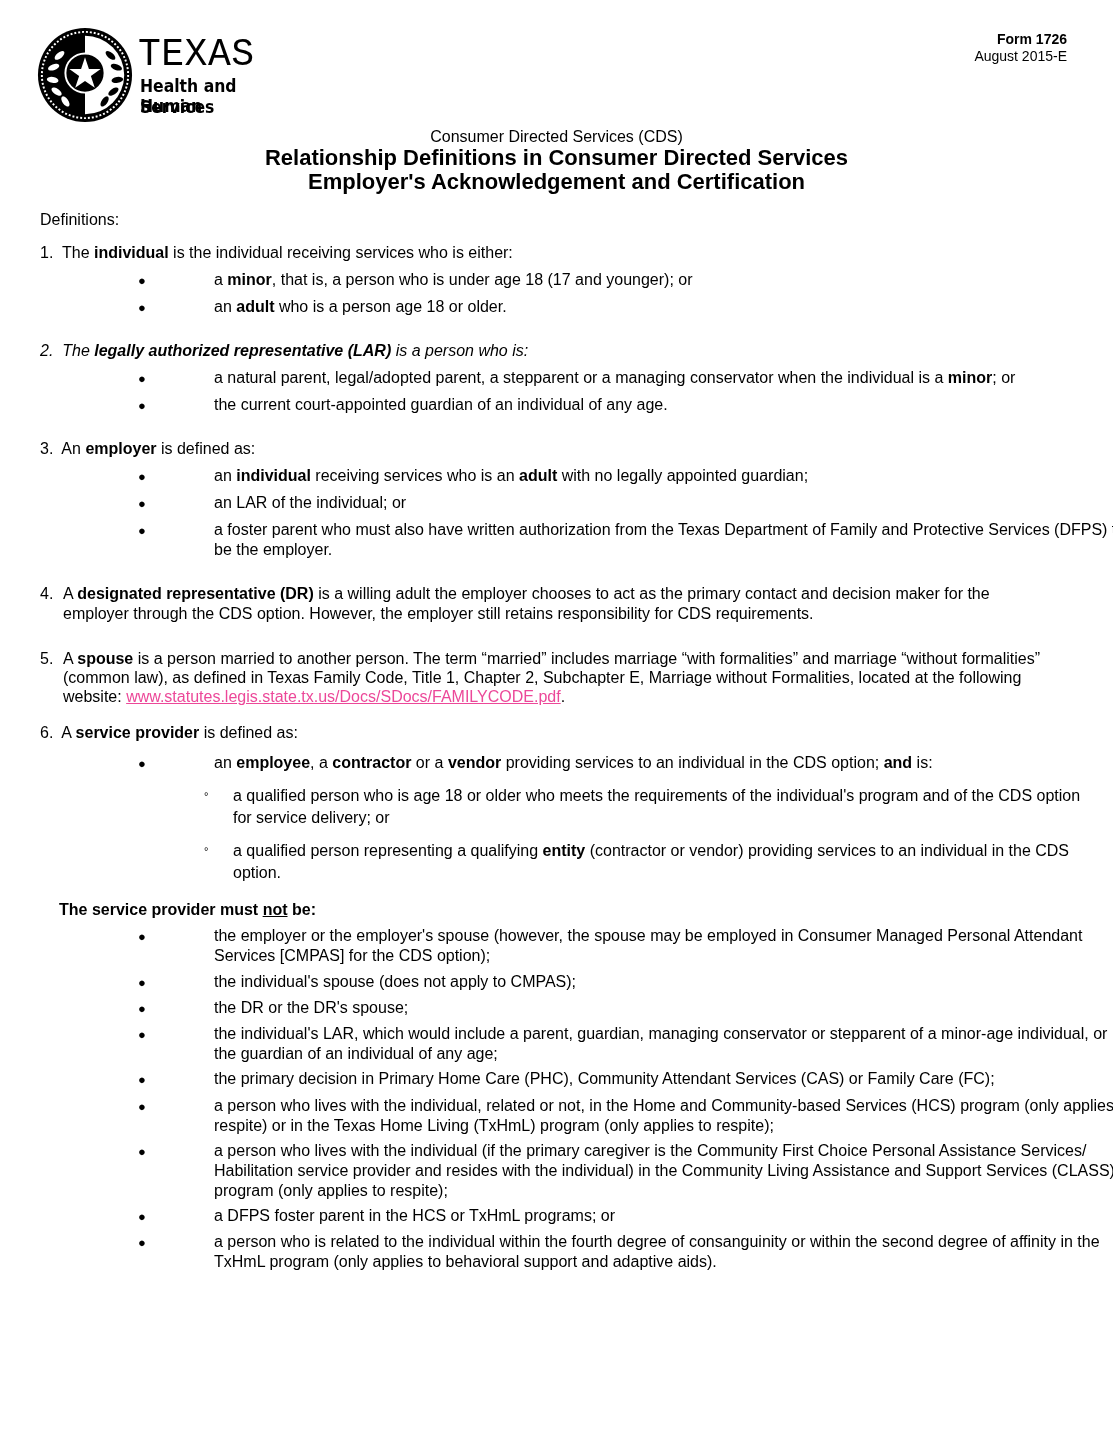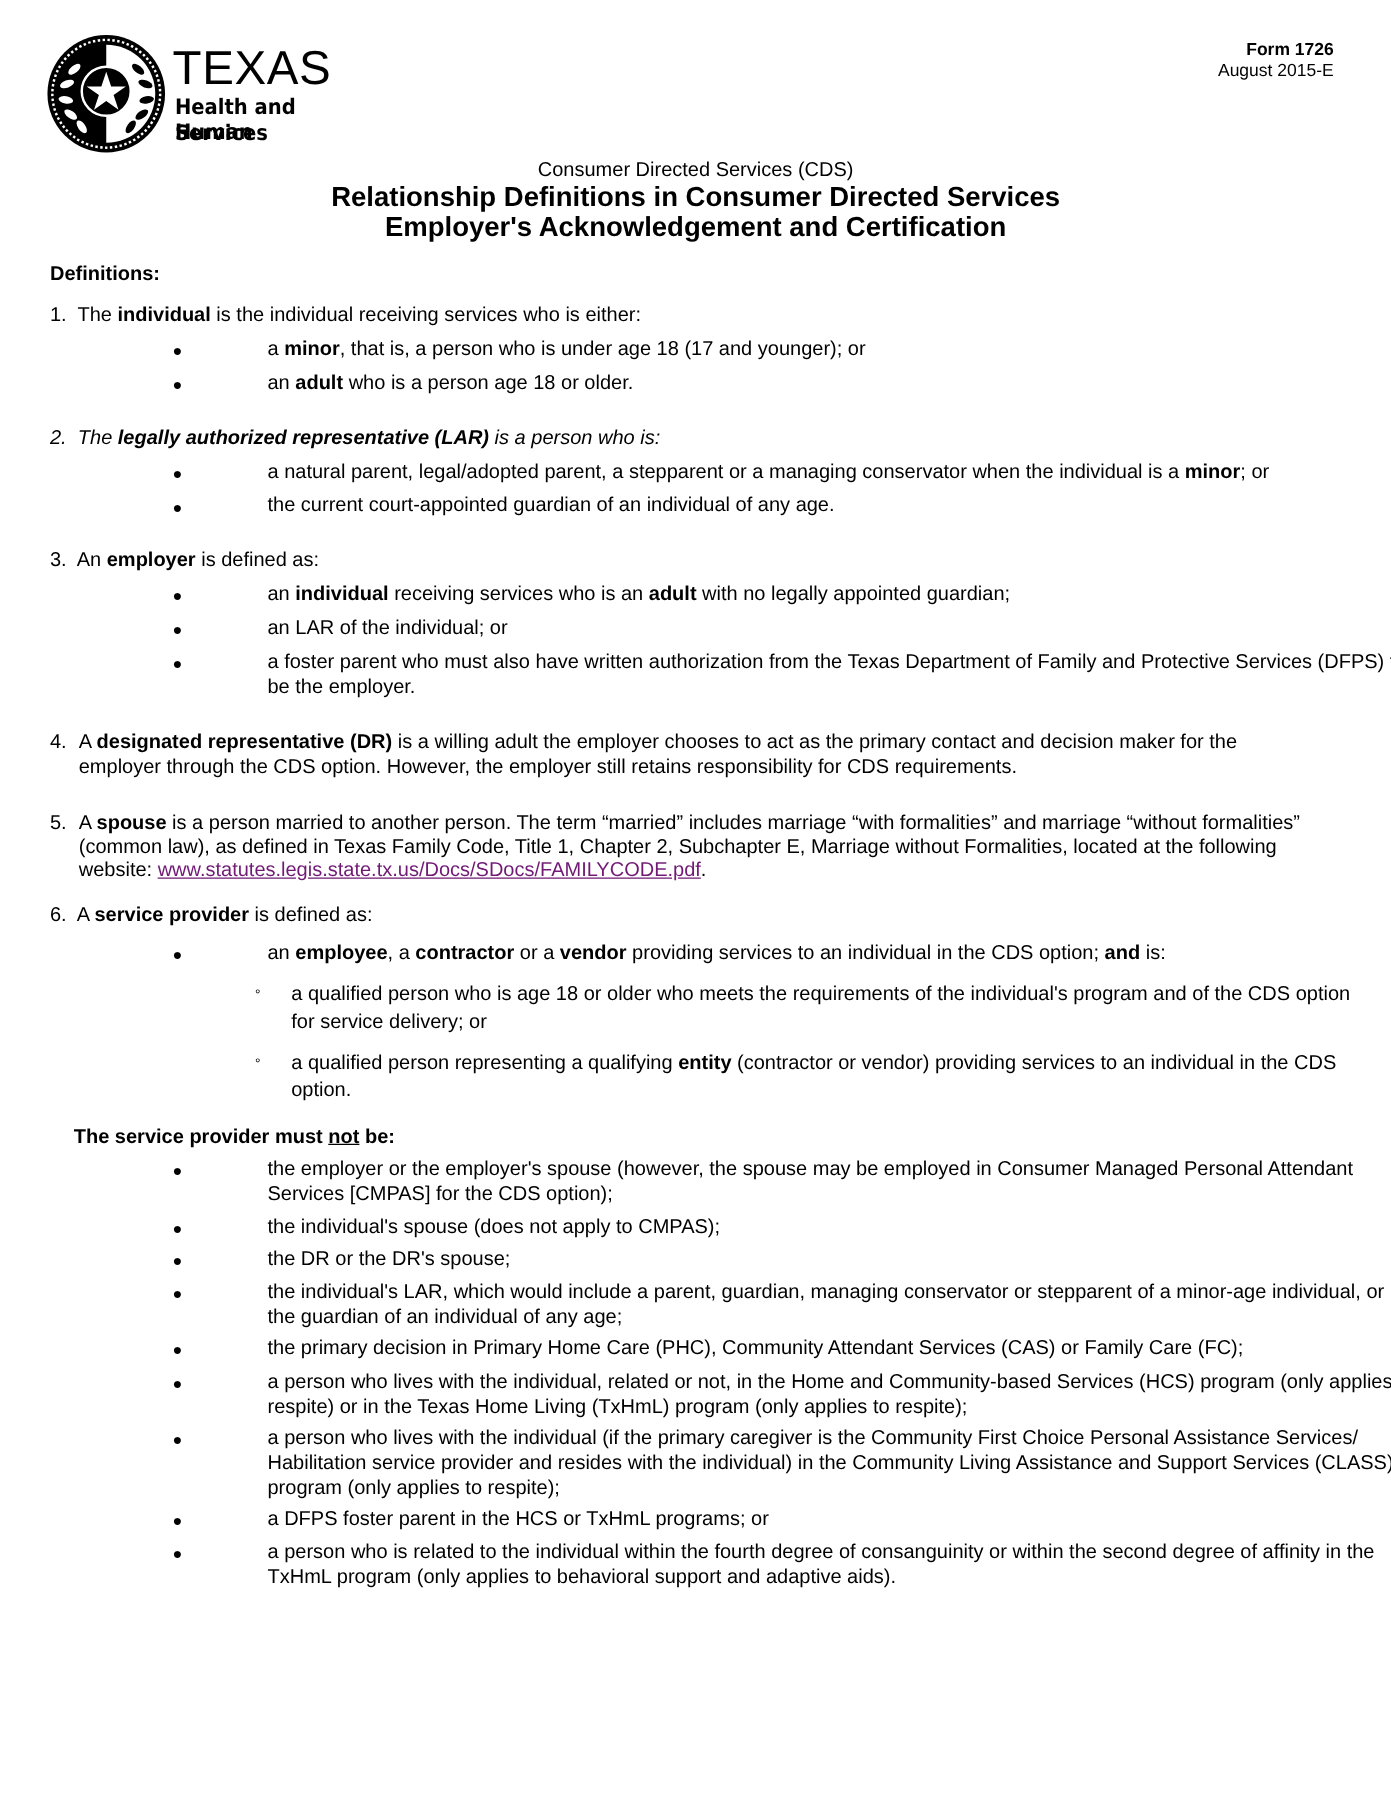--- a/index.html
+++ b/index.html
@@ -1,33 +1,33 @@
 <!DOCTYPE html>
 <html><head>
 <meta charset="utf-8">
 <style>
   html, body { margin:0; padding:0; background:#fff; }
   body { width:1113px; height:1440px; position:relative; overflow:hidden;
          font-family:"Liberation Sans", sans-serif; color:#000; font-size:16px; }
   .logo { position:absolute; left:36px; top:26px; width:260px; height:100px; }
   .seal { position:absolute; left:0; top:0; width:98px; height:98px; }
-  .logo-texas { position:absolute; left:102px; top:10px; font-family:Liberation Sans, sans-serif; font-size:38px; letter-spacing:0.5px; line-height:38px; }
+  .logo-texas { position:absolute; left:102px; top:10px; font-family:Liberation Mono, monospace; font-size:38px; letter-spacing:0.5px; line-height:38px; }
   .logo-line { position:absolute; left:104px; font-family:"DejaVu Sans", sans-serif; font-weight:bold; font-size:17px; line-height:20px; transform:scaleX(0.92); transform-origin:left; }
   .form-id { position:absolute; right:46px; top:31px; text-align:right; font-size:14px; line-height:17px; }
   .form-id .num { font-weight:bold; }
   .titles { position:absolute; left:0; width:1113px; top:127px; text-align:center; }
   .sub { font-size:16px; line-height:19px; }
   .t1, .t2 { font-weight:bold; font-size:22px; line-height:24px; }
   .content { position:absolute; left:40px; top:210px; width:1040px; font-size:16px; line-height:20px; }
   .abs { position:absolute; }
   .bul { position:absolute; left:98px; font-size:13px; }
   .btxt { position:absolute; left:130px; width:920px;margin-left:44px; }
   .circ { position:absolute; left:164px; font-size:11px; }
   .ctxt { position:absolute; left:193px; width:860px; line-height:22px; }
-  a { color:#701a75; text-decoration:underline; }
+  a { color:#ec4899; text-decoration:underline; }
   u { text-decoration:underline; }
 </style>
 </head>
 <body>
 
 <div class="logo">
   <svg class="seal" viewBox="0 0 100 100">
     <circle cx="50" cy="50" r="48" fill="#000"></circle>
     <circle cx="50" cy="50" r="44" fill="none" stroke="#fff" stroke-width="2" stroke-dasharray="2 2"></circle>
     <circle cx="50" cy="50" r="40" fill="#000"></circle>
@@ -59,21 +59,21 @@
   <div>August 2015-E</div>
 </div>
 
 <div class="titles">
   <div class="sub">Consumer Directed Services (CDS)</div>
   <div class="t1">Relationship Definitions in Consumer Directed Services</div>
   <div class="t2">Employer's Acknowledgement and Certification</div>
 </div>
 
 <div class="content">
-  <div class="abs" style="top:0; left:0; font-weight:bold;">Definitions:</div>
+  <div class="abs" style="top:0; left:0; font-weight:normal;">Definitions:</div>
 
   <div class="abs" style="top:33px; left:0; width:1040px;">
     <span>1.</span>&nbsp; <span>The </span><b>individual</b><span> is the individual receiving services who is either:</span>
   </div>
   <span class="bul" style="top:61px">●</span>
   <div class="btxt" style="top:60px"><span>a </span><b>minor</b><span>, that is, a person who is under age 18 (17 and younger); or</span></div>
   <span class="bul" style="top:88px">●</span>
   <div class="btxt" style="top:87px"><span>an </span><b>adult</b><span> who is a person age 18 or older.</span></div>
 
   <div class="abs" style="top:131px; left:0; width:1040px;font-style:italic;">

